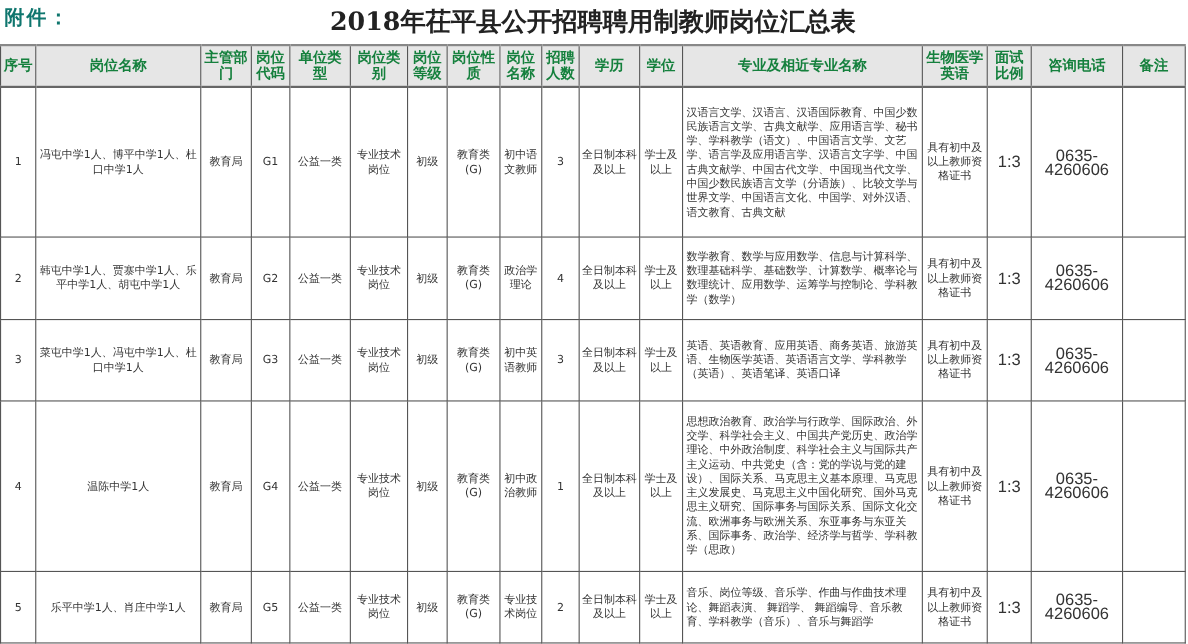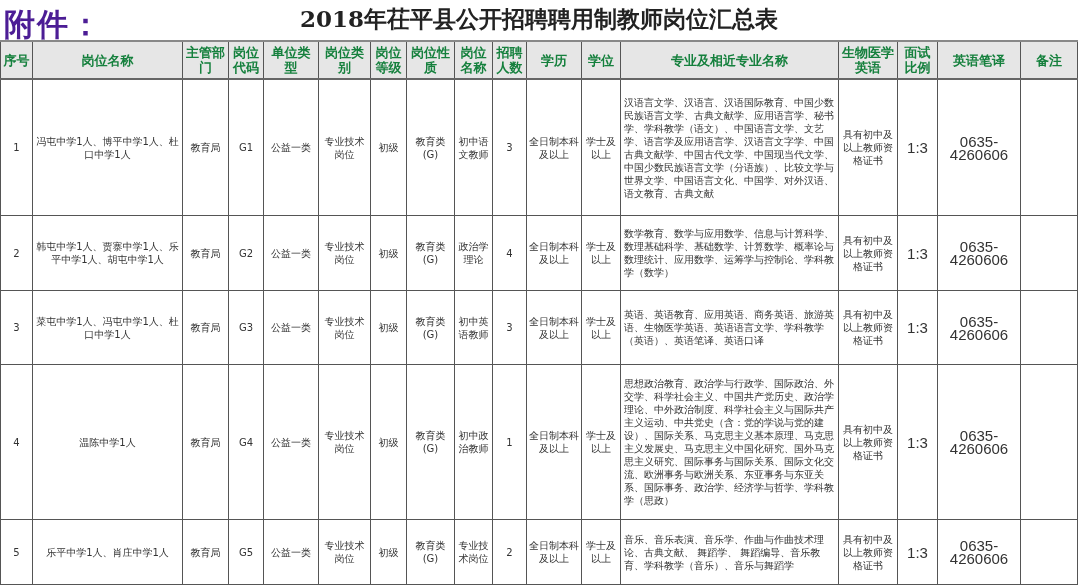--- a/index.html
+++ b/index.html
@@ -1,20 +1,20 @@
 <!DOCTYPE html>
 <html><head>
 <meta charset="utf-8">
 <style>
   html, body { margin: 0; padding: 0; background: #ffffff; }
   body { width: 1080px; height: 585px; overflow: hidden; position: relative;
          font-family: "DejaVu Sans", "Liberation Sans", sans-serif; color: #222; }
   .title-bar { position: absolute; left: 0; top: 0; width: 1080px; height: 40px; background: #fff; }
   .prefix { position: absolute; left: 4px; top: 4px; font-family: "DejaVu Serif", "Liberation Serif", serif;
-            font-size: 31px; font-weight: bold; color: #4c1d95; letter-spacing: 2px; }
+            font-size: 18px; font-weight: bold; color: #0f766e; letter-spacing: 2px; }
   .main-title { position: absolute; left: 300px; top: 4px; width: 580px; 
                 font-family: "DejaVu Serif", "Liberation Serif", serif; font-size: 23px; font-weight: bold; color: #222; }
   table { position: absolute; left: 0; top: 40px; border-collapse: collapse; table-layout: fixed; width: 1077px; }
   th, td { border: 1px solid #555; text-align: center; vertical-align: middle; padding: 0 2px; overflow: hidden; }
   th { background: #e6e6e6; font-weight: bold; font-size: 13px; line-height: 15px; height: 36px; color: #15803d;
        border-top: 2px solid #888; border-bottom: 2px solid #666; }
   td { font-size: 10px; line-height: 13px; color: #333; background: #fff; }
   td.major { text-align: left; font-size: 10px; line-height: 13px; padding: 0 3px; }
   td.phone, td.ratio { font-family: Liberation Sans, sans-serif; font-size: 15px; }
   tr.r1 td { height: 135px; }
@@ -61,21 +61,21 @@
       <th>岗位类别</th>
       <th>岗位等级</th>
       <th>岗位性质</th>
       <th>岗位名称</th>
       <th>招聘人数</th>
       <th>学历</th>
       <th>学位</th>
       <th>专业及相近专业名称</th>
       <th>生物医学英语</th>
       <th>面试比例</th>
-      <th>英语笔译</th>
+      <th>咨询电话</th>
       <th>备注</th>
     </tr>
   </thead>
   <tbody>
     <tr class="r1">
       <td>1</td>
       <td>冯屯中学1人、博平中学1人、杜口中学1人</td>
       <td>教育局</td>
       <td>G1</td>
       <td>公益一类</td>
@@ -155,20 +155,20 @@
       <td>教育局</td>
       <td>G5</td>
       <td>公益一类</td>
       <td>专业技术岗位</td>
       <td>初级</td>
       <td>教育类(G)</td>
       <td>专业技术岗位</td>
       <td>2</td>
       <td>全日制本科及以上</td>
       <td>学士及以上</td>
-      <td class="major">音乐、音乐表演、音乐学、作曲与作曲技术理论、古典文献、 舞蹈学、 舞蹈编导、音乐教育、学科教学（音乐）、音乐与舞蹈学</td>
+      <td class="major">音乐、岗位等级、音乐学、作曲与作曲技术理论、舞蹈表演、 舞蹈学、 舞蹈编导、音乐教育、学科教学（音乐）、音乐与舞蹈学</td>
       <td>具有初中及以上教师资格证书</td>
       <td class="ratio">1:3</td>
       <td class="phone">0635-4260606</td>
       <td></td>
     </tr>
   </tbody>
 </table>
 
 </body></html>

